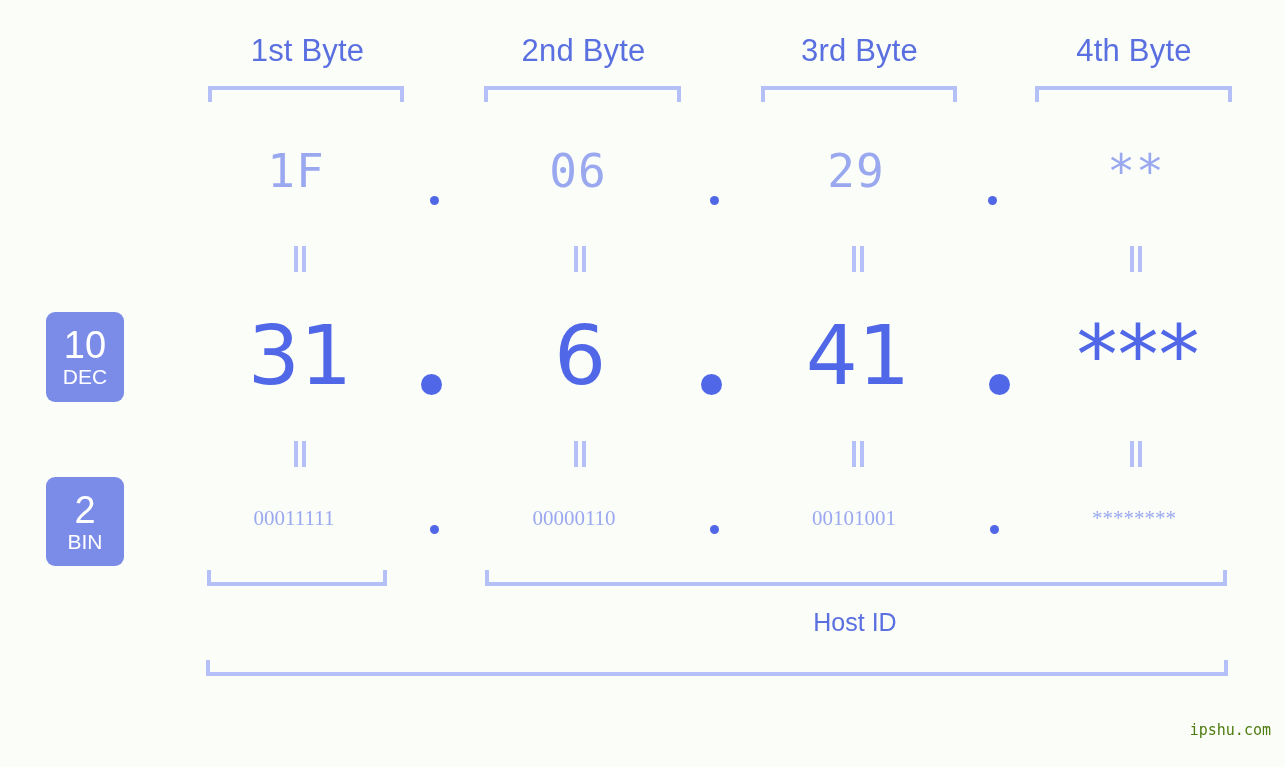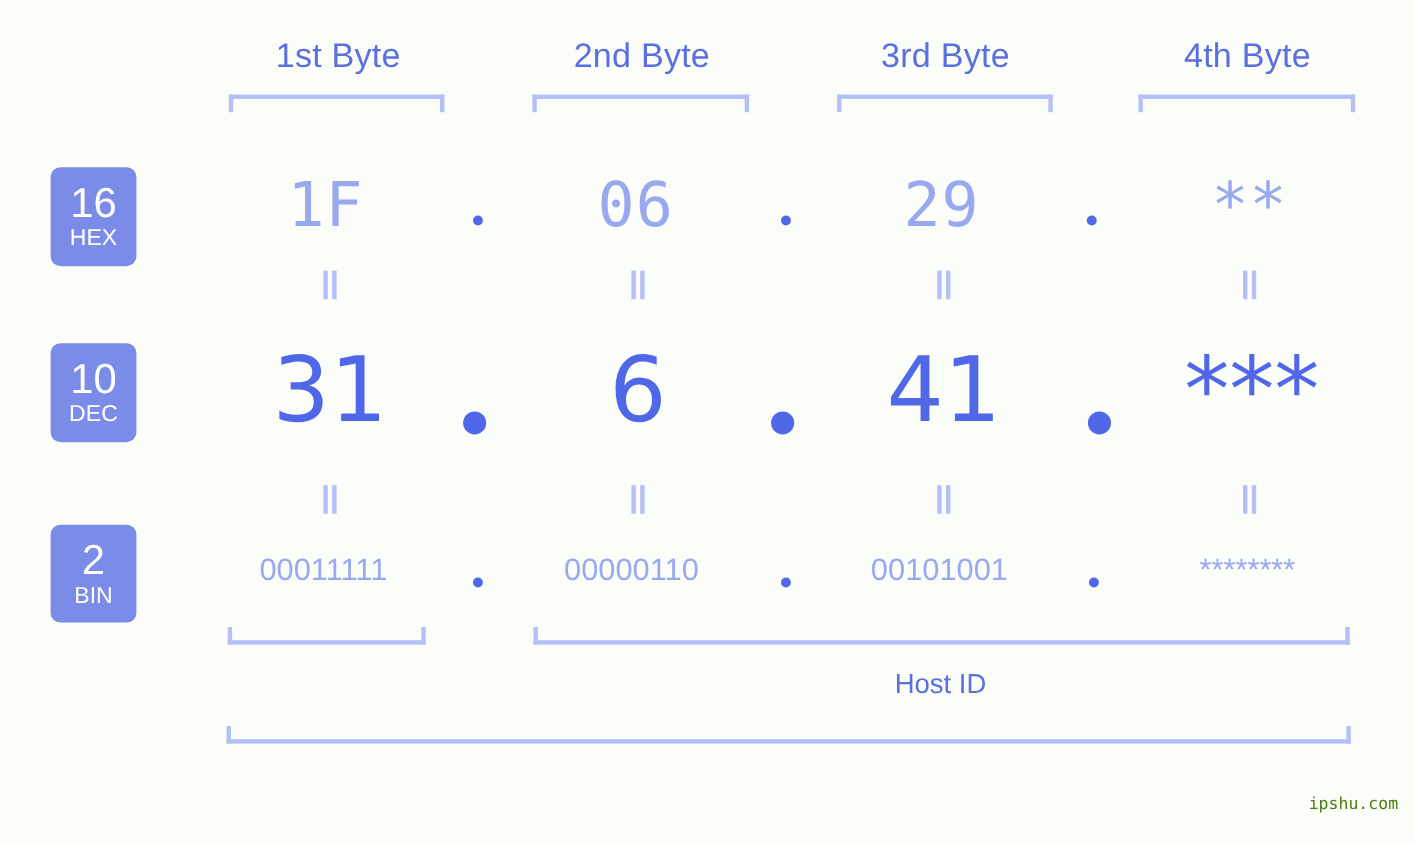--- a/index.html
+++ b/index.html
@@ -82,41 +82,41 @@
   #badge-bin { top: 477px;  height: 89px; }
 
   
   .val {
     position: absolute;
     text-align: center;
     white-space: nowrap;
   }
 
   .row-hex .val {
-    top: 152px;
-    font-size: 56px;
+    top: 136px;
+    font-size: 46px;
     line-height: 70px;
     color: #9aa8f0;
     font-family: "DejaVu Sans Mono", monospace;
     letter-spacing: 1px;
   }
   .row-dec .val {
     top: 300px;
     font-size: 82px;
     line-height: 112px;
     color: #5068e8;
     font-family: "DejaVu Sans", sans-serif;
     font-weight: 400;
   }
   .row-bin .val {
     top: 492px;
-    font-size: 28px;
+    font-size: 21px;
     line-height: 52px;
     color: #9aa8f0;
-    font-family: Liberation Sans, sans-serif;
+    font-family: Liberation Serif, serif;
     letter-spacing: 0px;
   }
 
   
   .dot {
     position: absolute;
     border-radius: 50%;
     background: #5068e8;
   }
   .dot-sm { width: 9px;  height: 9px; }
@@ -178,24 +178,20 @@
   <div class="byte-label" style="left:210px; width:195px;">1st Byte</div>
   <div class="byte-label" style="left:485px; width:197px;">2nd Byte</div>
   <div class="byte-label" style="left:762px; width:195px;">3rd Byte</div>
   <div class="byte-label" style="left:1036px; width:196px;">4th Byte</div>
 
   <div class="bracket-top" style="left:208px;  width:196px;"></div>
   <div class="bracket-top" style="left:484px;  width:197px;"></div>
   <div class="bracket-top" style="left:761px;  width:196px;"></div>
   <div class="bracket-top" style="left:1035px; width:197px;"></div>
 
-  <div class="badge" id="badge-hex">
-    <span class="num">16</span>
-    <span class="abbr">HEX</span>
-  </div>
   <div class="badge" id="badge-dec">
     <span class="num">10</span>
     <span class="abbr">DEC</span>
   </div>
   <div class="badge" id="badge-bin">
     <span class="num">2</span>
     <span class="abbr">BIN</span>
   </div>
 
   <div class="row-hex">

